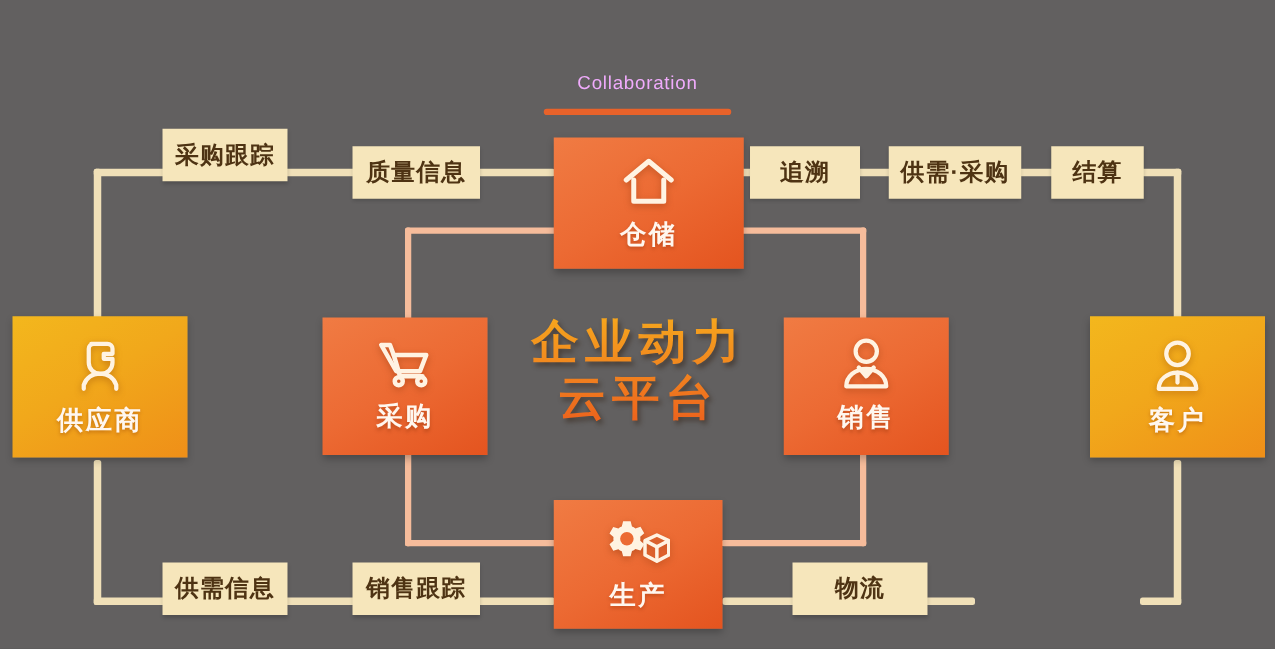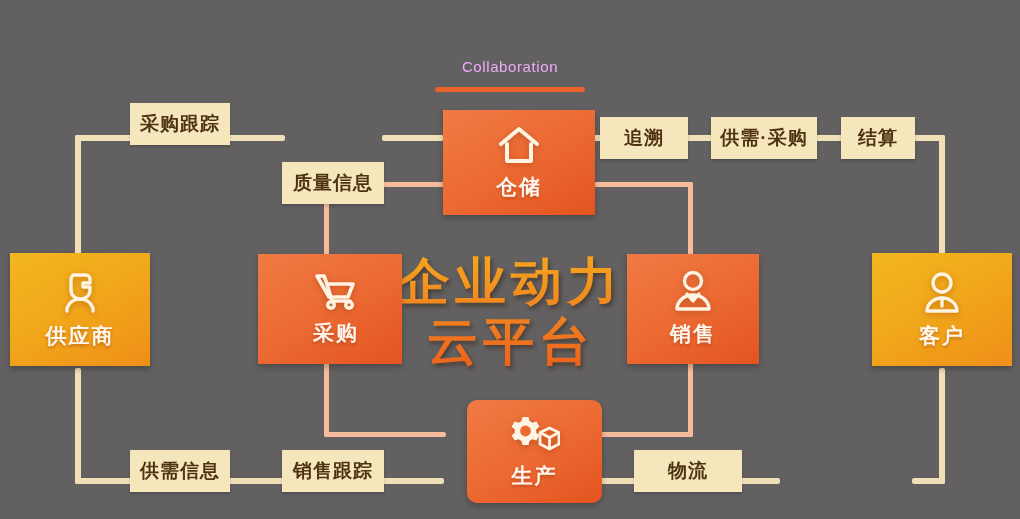--- a/index.html
+++ b/index.html
@@ -100,21 +100,21 @@
     background: linear-gradient(150deg, #f07b43 0%, #ec6a33 50%, #e4541f 100%);
   }
 
   
   .brand {
     position: absolute;
     left: 398px;
     top: 252px;
     width: 226px;
     text-align: center;
-    font-size: 51px;
+    font-size: 38px;
     font-weight: bold;
     letter-spacing: 5px;
     line-height: 1.18;
     background: linear-gradient(180deg, #f6a71d 0%, #f0801f 55%, #ec5f1c 100%);
     -webkit-background-clip: text;
     background-clip: text;
     color: transparent;
     -webkit-text-fill-color: transparent;
     text-shadow: 0 0 0 transparent;
     filter: drop-shadow(2px 3px 2px rgba(40,20,5,0.45));
@@ -162,21 +162,21 @@
   <div class="line inner" style="left:577px; top:432px; width:116px; height:5px;"></div>
 
   <div class="brand">
     <span>企业动力</span>
     <span>云平台</span>
   </div>
 
   <div class="tag" style="left:130px; top:103px; width:100px;">
     <span>采购跟踪</span>
   </div>
-  <div class="tag" style="left:282px; top:117px; width:102px;margin-top:45px;">
+  <div class="tag" style="left:282px; top:117px; width:102px;">
     <span>质量信息</span>
   </div>
   <div class="tag" style="left:600px; top:117px; width:88px;">
     <span>追溯</span>
   </div>
   <div class="tag" style="left:711px; top:117px; width:106px;">
     <span>供需·采购</span>
   </div>
   <div class="tag" style="left:841px; top:117px; width:74px;">
     <span>结算</span>
@@ -216,21 +216,21 @@
   <div class="node orange" style="left:443px; top:110px; width:152px; height:105px;">
     <span class="icon">
       <svg width="44" height="40" viewBox="0 0 44 40" fill="none" stroke="#fff3e2" stroke-width="4" stroke-linejoin="round" stroke-linecap="round">
         <path d="M4 19 L22 4 L40 19"></path>
         <path d="M10 19 v17 h24 v-17"></path>
       </svg>
     </span>
     <span class="label">仓储</span>
   </div>
 
-  <div class="node orange" style="left:258px; top:254px; width:132px; height:110px;padding-left:12px;">
+  <div class="node orange" style="left:258px; top:254px; width:132px; height:110px;">
     <span class="icon">
       <svg width="46" height="40" viewBox="0 0 46 40" fill="none" stroke="#fff3e2" stroke-width="3.6" stroke-linejoin="round" stroke-linecap="round">
         <path d="M4 5 h7 l3 8 h26 l-5 13 h-19 z"></path>
         <path d="M14 13 l5 17 h18"></path>
         <circle cx="18" cy="34" r="3.2"></circle>
         <circle cx="36" cy="34" r="3.2"></circle>
       </svg>
     </span>
     <span class="label">采购</span>
   </div>
@@ -239,21 +239,21 @@
     <span class="icon">
       <svg width="42" height="42" viewBox="0 0 42 42" fill="none" stroke="#fff3e2" stroke-width="3.4" stroke-linejoin="round" stroke-linecap="round">
         <circle cx="21" cy="11" r="8.5"></circle>
         <path d="M5 39 a16 14 0 0 1 32 0 z"></path>
         <path d="M15 24 l6 7 l6 -7" fill="#fff3e2"></path>
       </svg>
     </span>
     <span class="label">销售</span>
   </div>
 
-  <div class="node orange" style="left:467px; top:400px; width:135px; height:103px;border-radius:10px;">
+  <div class="node orange" style="left:443px; top:400px; width:135px; height:103px;">
     <span class="icon">
       <svg width="50" height="40" viewBox="0 0 50 40" fill="none">
         <g fill="#fff3e2">
           <path d="M18.5 3 h-6 l-1.1 4.2 a10 10 0 0 0 -2.7 1.6 L4.6 7.5 l-3 5.2 l3.2 2.8 a10 10 0 0 0 0 3.1 l-3.2 2.8 l3 5.2 l4.1 -1.3 a10 10 0 0 0 2.7 1.6 L12.5 31 h6 l1.1 -4.2 a10 10 0 0 0 2.7 -1.6 l4.1 1.3 l3 -5.2 l-3.2 -2.8 a10 10 0 0 0 0 -3.1 l3.2 -2.8 l-3 -5.2 l-4.1 1.3 a10 10 0 0 0 -2.7 -1.6 z"></path>
           <circle cx="15.5" cy="17" r="5.4" fill="#ec6a33"></circle>
         </g>
         <g stroke="#fff3e2" stroke-width="2.8" stroke-linejoin="round" fill="none">
           <path d="M30 18.5 L39.5 14 L49 18.5 L49 30 L39.5 35 L30 30 Z"></path>
           <path d="M30 18.5 L39.5 23.5 L49 18.5"></path>
           <path d="M39.5 23.5 L39.5 35"></path>

